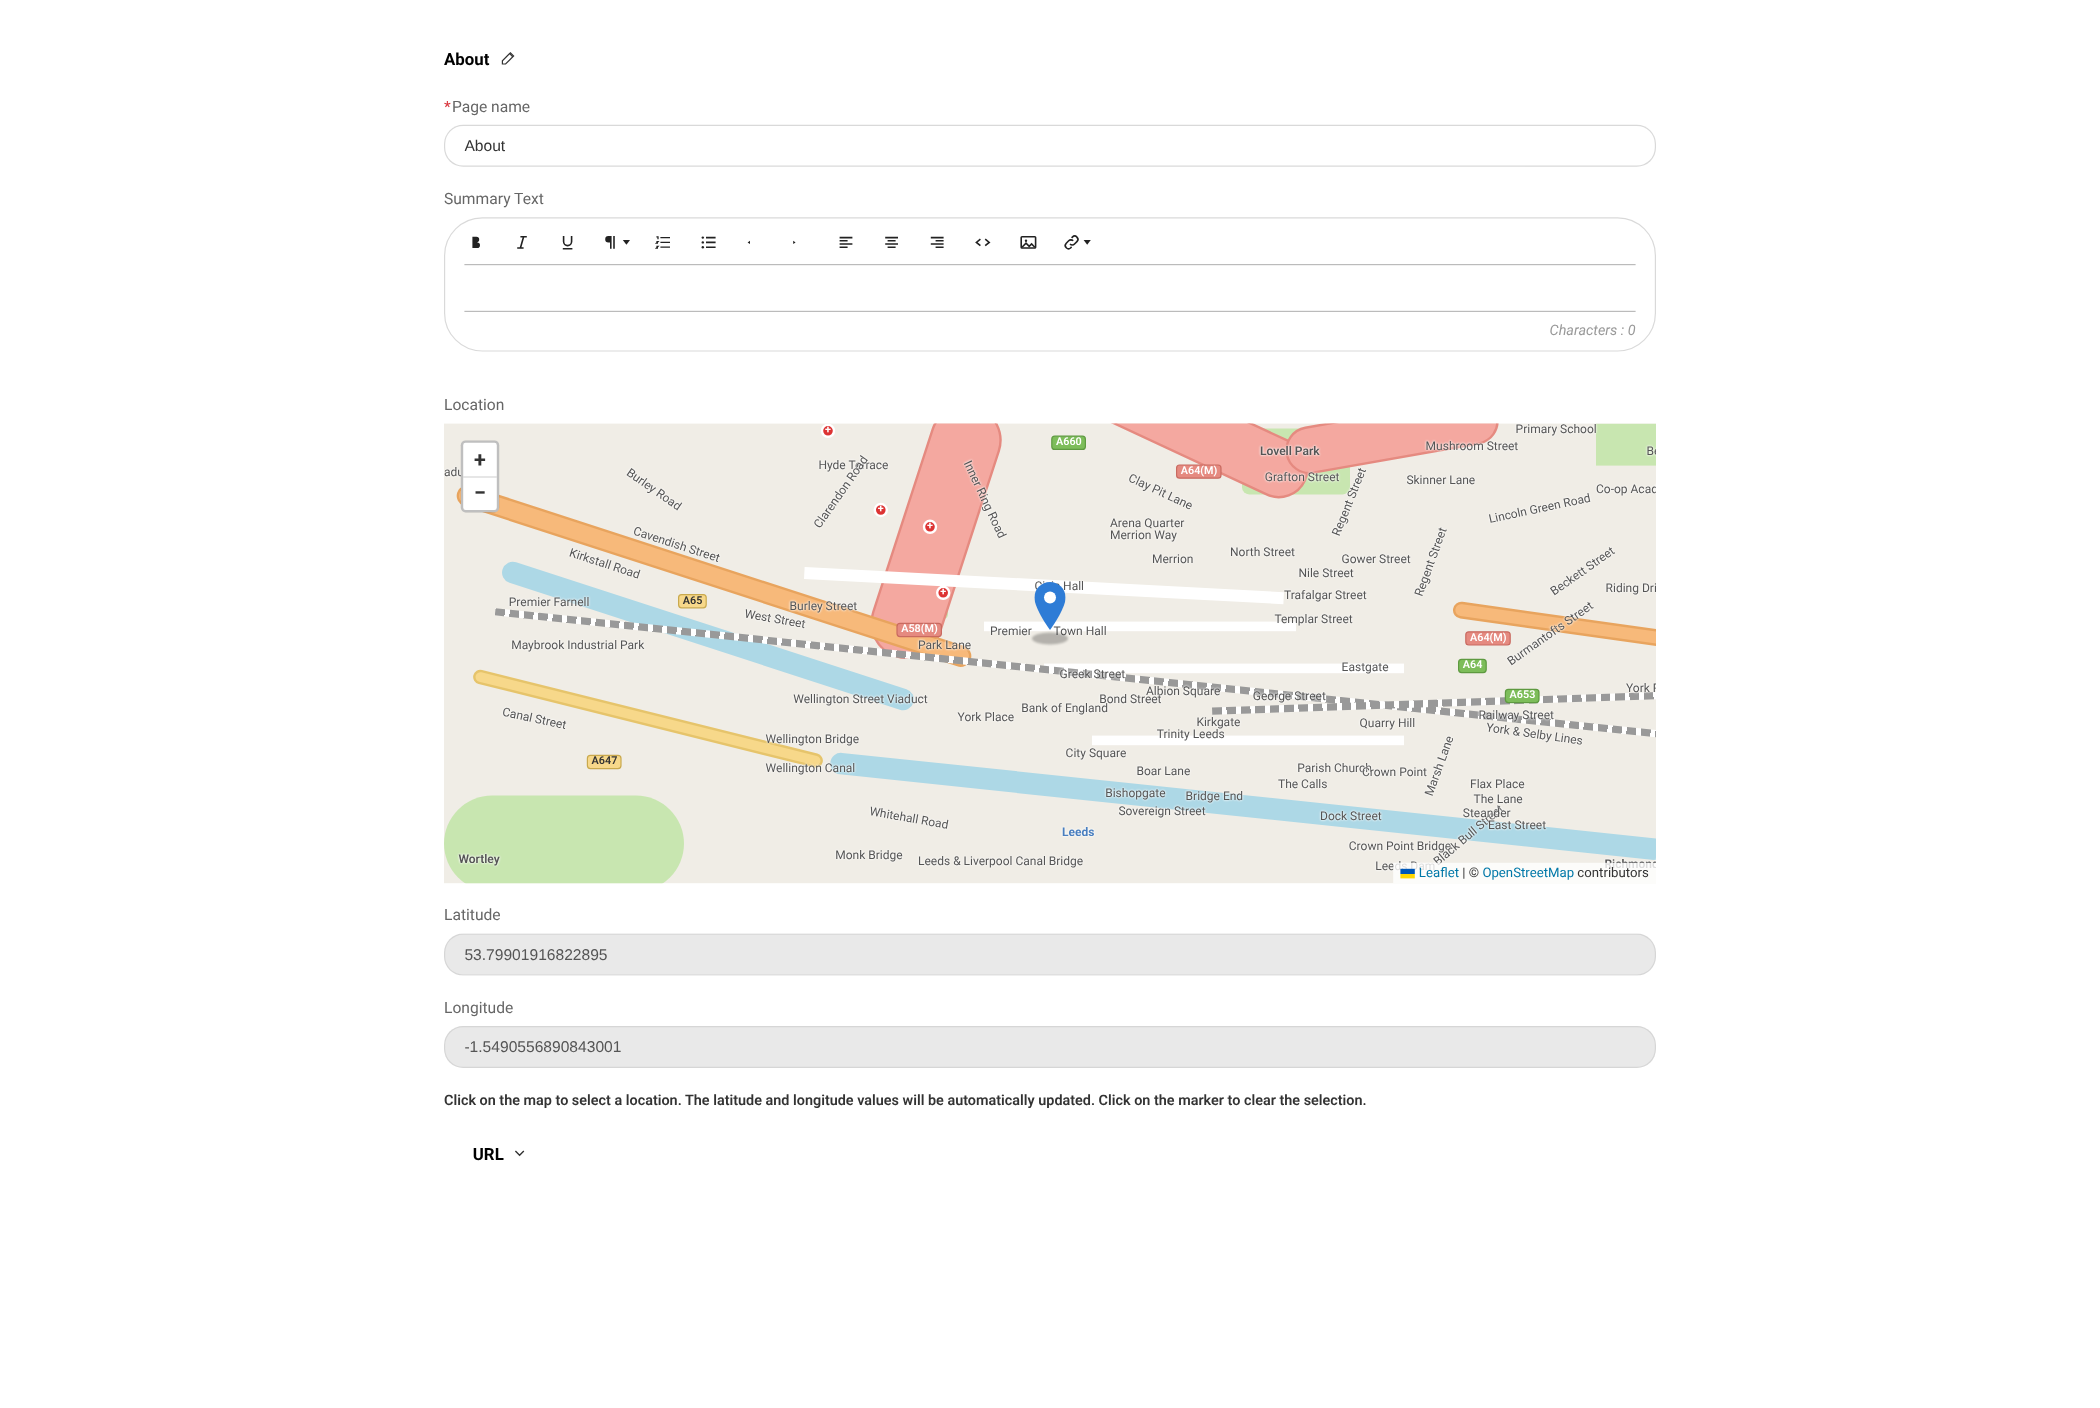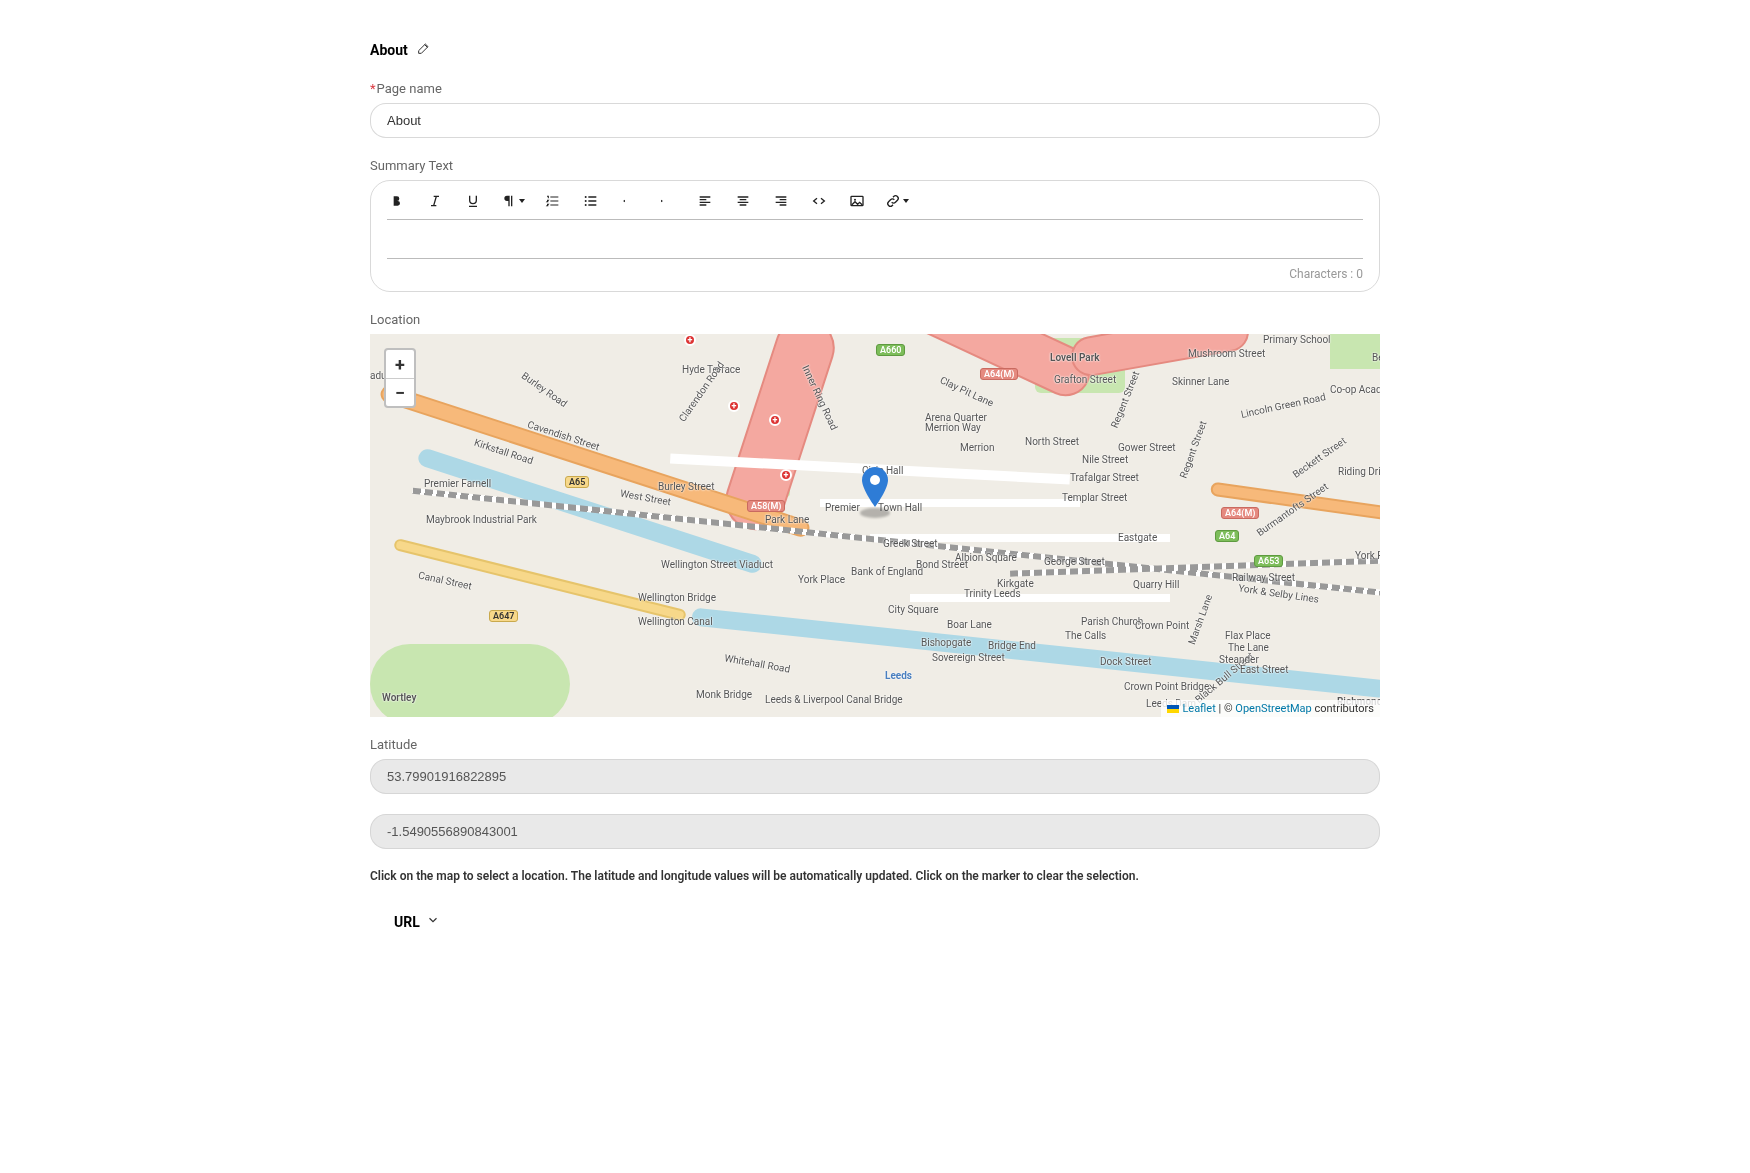--- a/index.html
+++ b/index.html
@@ -45,23 +45,24 @@
     margin-bottom: 20px;
   }
   .text-input.readonly {
     background: #e9e9e9;
     border: 1px solid rgba(0,0,0,0.08);
     color: #555;
   }
   .editor {
     width: 100%;
     border: 1px solid rgba(0,0,0,0.15);
-    border-radius: 20px;
-    margin-bottom: 20px;
+    border-radius: 32px;
+    margin-bottom: 38px;
     overflow: hidden;
+    font-style: italic;
   }
   .toolbar {
     display: flex;
     align-items: center;
     gap: 18px;
     padding: 10px 16px 8px;
   }
   .tb-btn {
     display: flex;
     align-items: center;
@@ -422,20 +423,21 @@
     <div class="attribution">
       <span class="flag"></span><a>Leaflet</a><span> | © </span><a>OpenStreetMap</a><span> contributors</span>
     </div>
   </div>
 
   
   <label class="field-label">Latitude</label>
   <input class="text-input readonly" readonly="" value="53.79901916822895" style="">
 
   
+  <label class="field-label">Longitude</label>
   <input class="text-input readonly" readonly="" value="-1.5490556890843001" style="">
 
   <div class="help-text">Click on the map to select a location. The latitude and longitude values will be automatically updated. Click on the marker to clear the selection.</div>
 
   <div class="url-row">
     <span class="section-title">URL</span>
     <span class="chev"><svg viewBox="0 0 24 24">
           <path d="M6 9l6 6 6-6"></path>
         </svg></span>
   </div>

